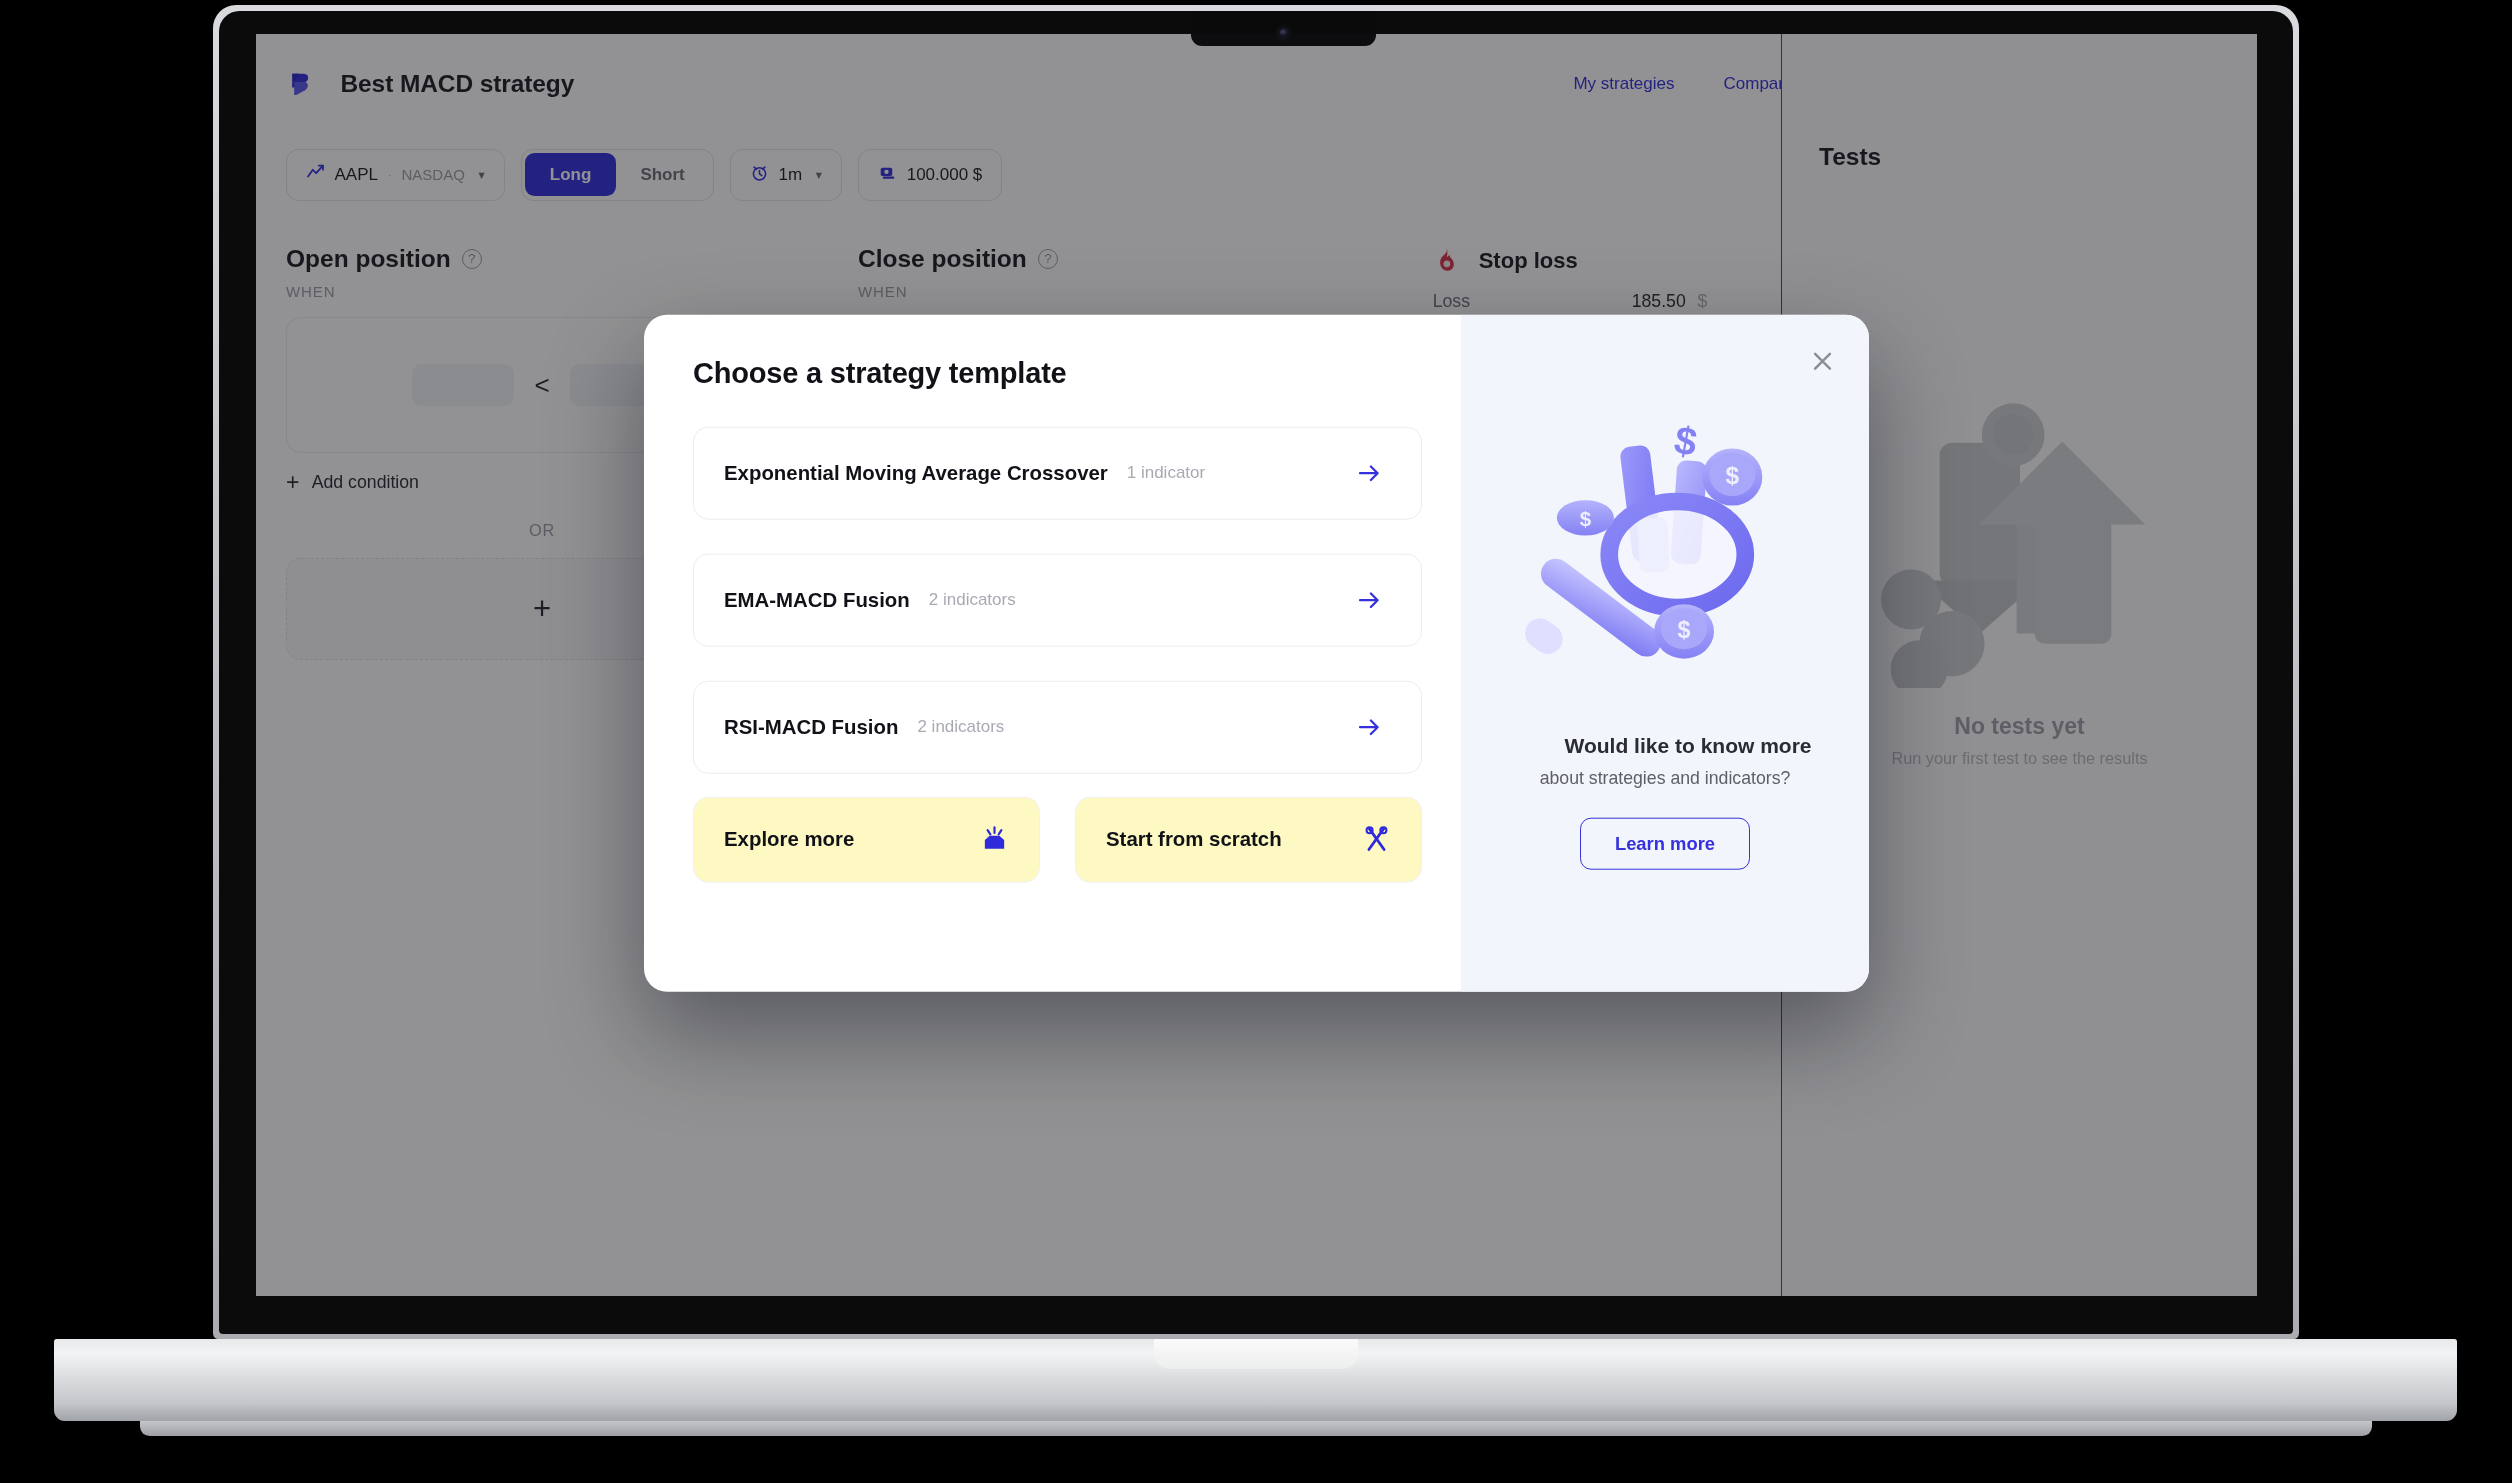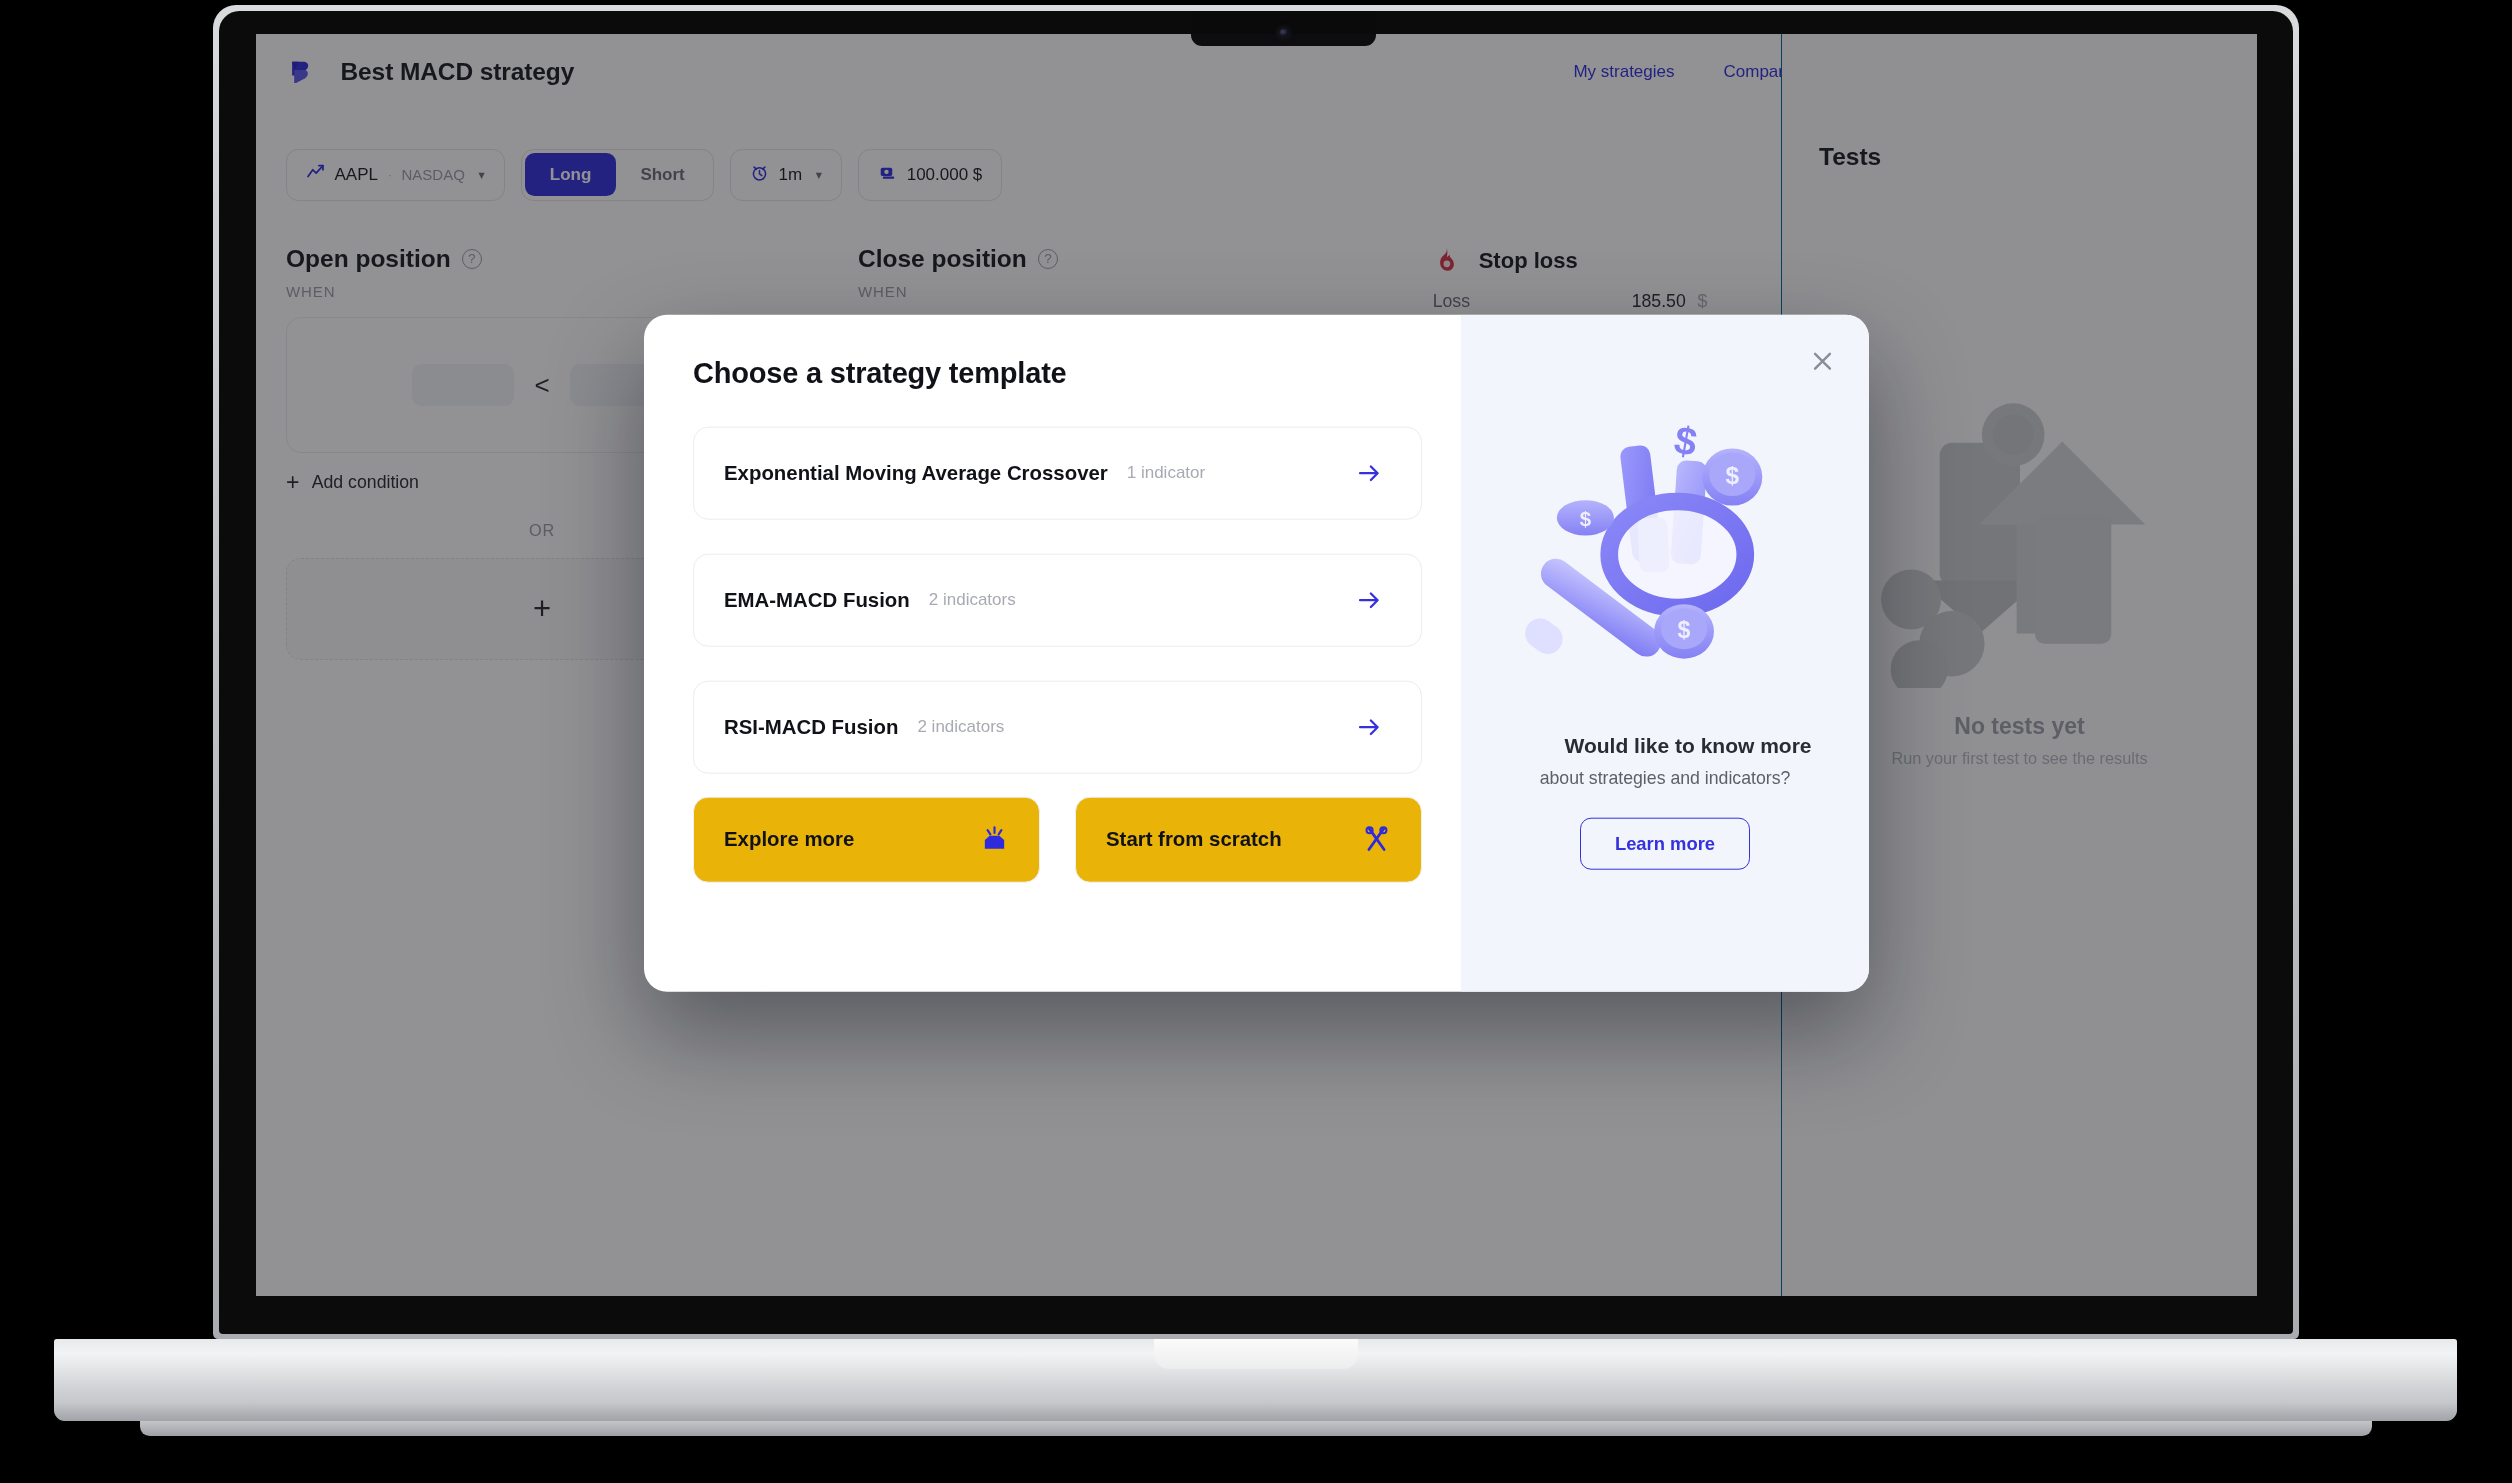--- a/index.html
+++ b/index.html
@@ -91,21 +91,21 @@
     background: #ffffff;
   }
   .app-dim {
     position: absolute; inset: 0;
     background: rgba(17,18,22,.46);
     z-index: 40;
   }
 
   
   .app-header {
-    position: absolute; left: 0; top: 4px;
+    position: absolute; left: 0; top: 16px;
     width: 100%; height: 68px;
     display: flex; align-items: center;
     padding: 0 34px 0 30px;
   }
   .brand { display: flex; align-items: center; gap: 24.5px; }
   .logo-mark { width: 30px; height: 30px; position: relative; }
   .app-title {
     font-size: 24.5px; font-weight: 600; color: #1d1f25; letter-spacing: -0.1px;
   }
   .nav { margin-left: auto; display: flex; align-items: center; gap: 49px; }
@@ -227,21 +227,21 @@
   .template-item {
     height: 93px; border: 1.1px solid #ececf1; border-radius: 15px;
     background: #fff; display: flex; align-items: center;
     padding: 0 38px 0 30px; gap: 19px;
   }
   .tpl-name { font-size: 20.4px; font-weight: 700; color: #111218; white-space: nowrap; }
   .tpl-meta { font-size: 17px; color: #a8aab3; white-space: nowrap; }
   .tpl-arrow { margin-left: auto; width: 27px; height: 27px; color: #3531dd; }
   .action-row { margin-top: 23px; display: flex; gap: 35px; }
   .action-btn {
-    flex: 1; height: 86px; border-radius: 15px; background: #eab308;
+    flex: 1; height: 86px; border-radius: 15px; background: #fef9c3;
     border: 1px solid #f0f0f4;
     display: flex; align-items: center; padding: 0 30px;
   }
   .action-label { font-size: 20.4px; font-weight: 700; color: #111218; }
   .action-icon { margin-left: auto; width: 29px; height: 29px; color: #2f2bdd; }
 
   .modal-right {
     width: 408px; background: #f3f5fd; position: relative;
     display: flex; flex-direction: column; align-items: center;
     padding-top: 82px;

